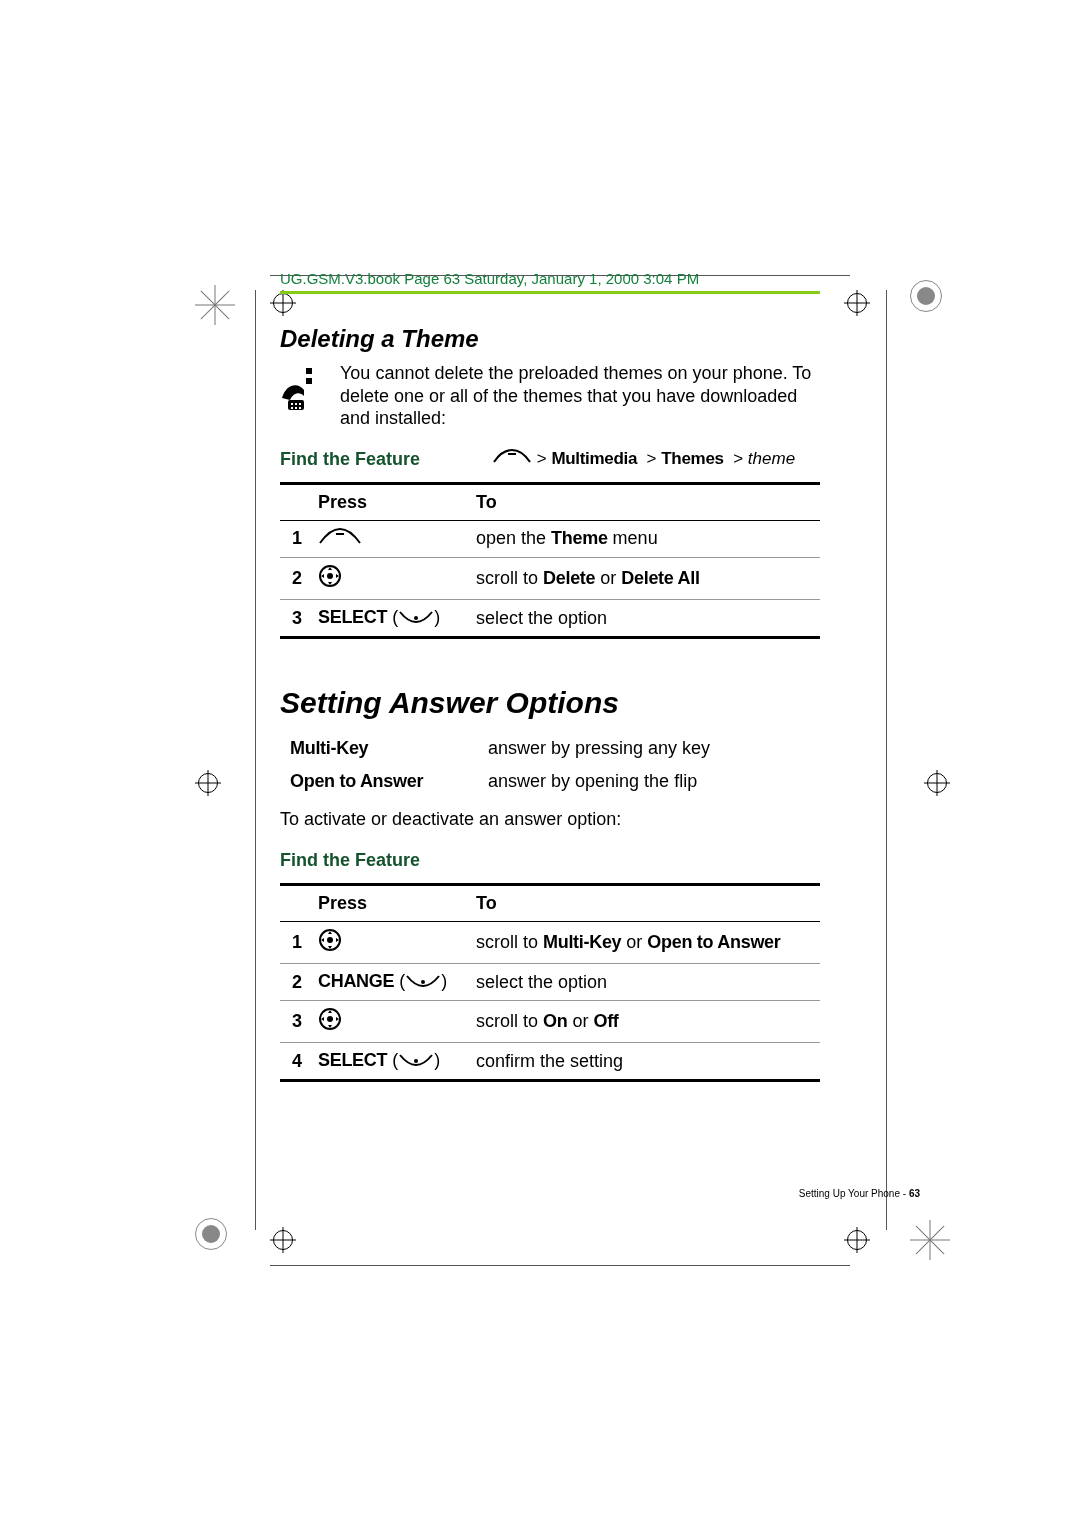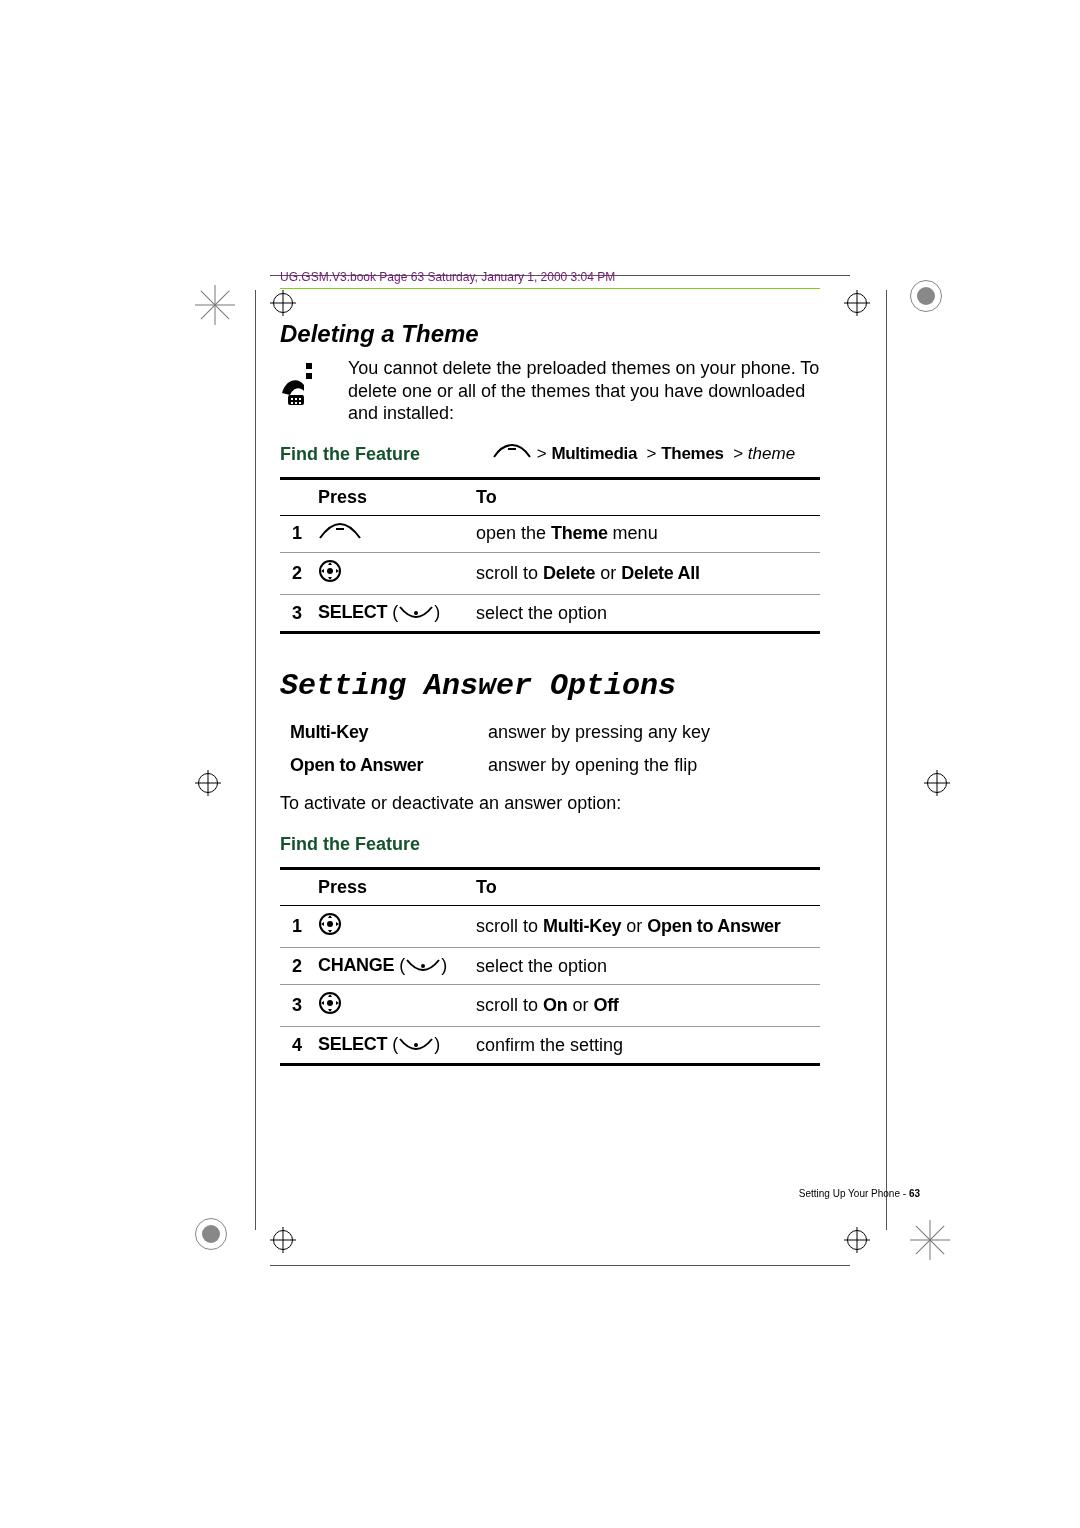--- a/index.html
+++ b/index.html
@@ -69,49 +69,48 @@
     left:50%; top:50%;
   }
   .cross-mark::before { width:26px; height:1px; transform:translate(-50%,-50%);}
   .cross-mark::after { width:1px; height:26px; transform:translate(-50%,-50%);}
   .cross-circle {
     position:absolute;
     width:18px;height:18px;border:1px solid #000;border-radius:50%;
     left:50%;top:50%;transform:translate(-50%,-50%);
   }
   .header-line {
-    font-size: 12px;
-    color: #701a75;
-    border-bottom: 1px solid #84cc16;
+    font-size: 15px;
+    color: #15803d;
+    border-bottom: 3px solid #84cc16;
     padding-bottom: 4px;
     margin-bottom: 30px;
     margin-top: 230px;
     margin-left: 120px;
     width: 540px;
   }
   .content {
     margin-left: 120px;
     width: 540px;
     font-size: 18px;
     line-height: 1.25;
   }
   h2.section {
     font-style: italic;
     font-weight: bold;
     font-size: 24px;
     margin: 24px 0 8px 0;
   }
   h2.section.big {
     font-size: 30px;
-    margin-top: 34px;
-    font-family: Liberation Mono, monospace;
+    margin-top: 45px;
   }
   .intro-row {
     display: flex;
-    gap: 18px;
+    gap: 10px;
     align-items: flex-start;
   }
   .phone-icon {
     width: 50px;
     height: 50px;
     flex-shrink: 0;
   }
   .feature-row {
     display: flex;
     margin: 18px 0 12px 0;

